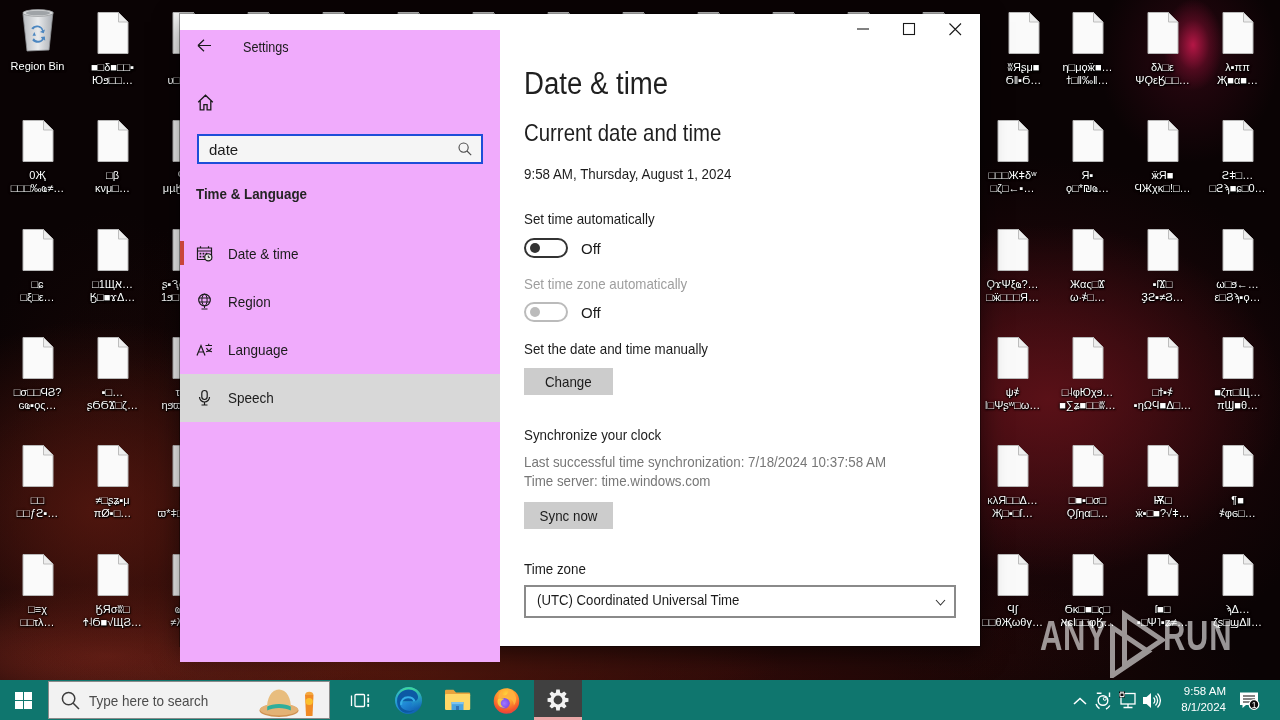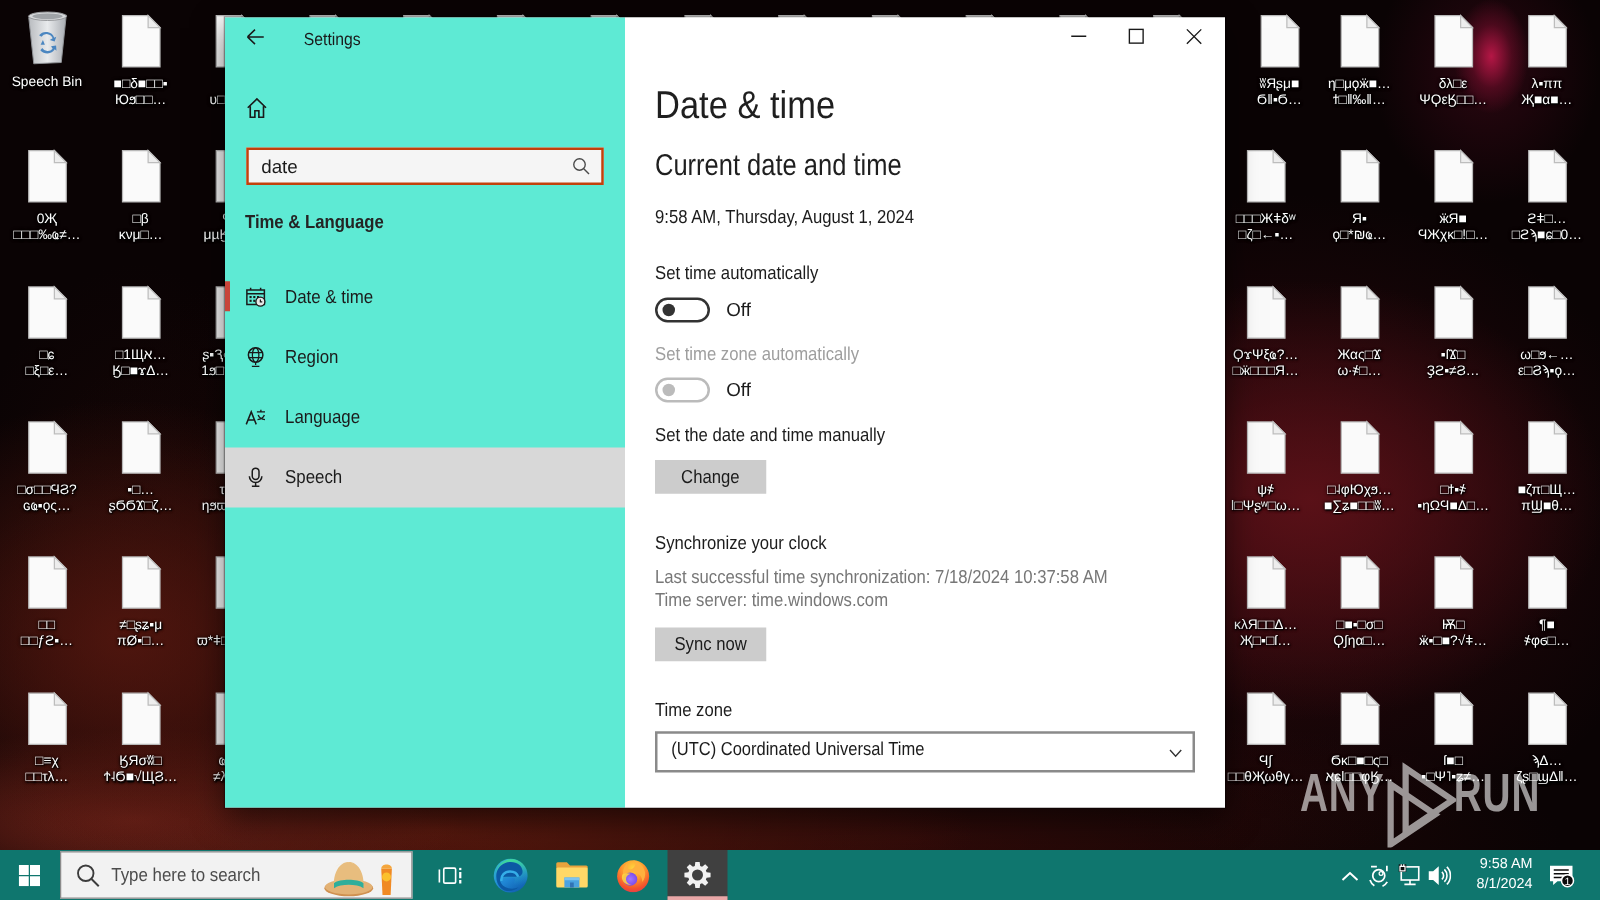--- a/index.html
+++ b/index.html
@@ -17,27 +17,27 @@
 radial-gradient(520px 110px at 730px 672px, rgba(62,14,11,.65), rgba(30,6,6,0) 100%),
 radial-gradient(580px 340px at 570px 470px, rgba(44,11,9,.5), rgba(20,5,5,0) 100%),
 #0a0304}
 .cell{position:absolute;width:75px;height:96px;text-align:center}
 .cell svg.pg{display:block;margin:0 auto}
 .lab{margin-top:6px;font-size:11px;line-height:13px;color:#fff;
 text-shadow:1px 1px 1px #000,0 0 3px #000,0 1px 2px #000;white-space:nowrap;overflow:hidden}
 
 #win{position:absolute;left:180px;top:14px;width:800px;height:632px;background:#fff;
 box-shadow:0 8px 24px rgba(0,0,0,.55),0 0 0 1px rgba(0,0,0,.35)}
-#nav{position:absolute;left:0;top:0;width:320px;height:632px;background:#5eead4}
+#nav{position:absolute;left:0;top:16px;width:320px;height:632px;background:#f0abfc}
 #nav .wtitle{position:absolute;left:63px;top:9px;font-size:14px;color:#1a1a1a;transform:scaleX(.9);transform-origin:0 0}
 .navrow{position:absolute;left:0;width:320px;height:48px}
 .navrow .nicon{position:absolute;left:16px;top:15px}
 .navrow .ntext{position:absolute;left:48px;top:15px;font-size:15px;color:#1b1b1b;transform:scaleX(.9);transform-origin:0 0}
 #accent{position:absolute;left:0;top:211px;width:4px;height:24px;background:#c8453a}
-#search{position:absolute;left:17px;top:104px;width:286px;height:30px;background:#f5f5f5;border:2px solid #c2410c}
+#search{position:absolute;left:17px;top:104px;width:286px;height:30px;background:#f5f5f5;border:2px solid #1d4ed8}
 #search .q{position:absolute;left:10px;top:5px;font-size:15px;color:#1b1b1b}
 #tl{position:absolute;left:16px;top:155px;font-size:15px;font-weight:700;color:#242424;transform:scaleX(.89);transform-origin:0 0}
 #content{position:absolute;left:320px;top:0;width:480px;height:632px;background:#fff}
 .cap{position:absolute;top:0;width:46px;height:30px}
 #content h1{position:absolute;left:24px;top:52px;font-size:31px;font-weight:400;color:#1f1f1f;transform:scaleX(.89);transform-origin:0 0;white-space:nowrap}
 .h2{position:absolute;left:24px;font-size:24px;font-weight:400;color:#1f1f1f;transform:scaleX(.85);transform-origin:0 0;white-space:nowrap}
 .body{position:absolute;left:24px;font-size:15px;color:#1c1c1c;transform:scaleX(.89);transform-origin:0 0;white-space:nowrap}
 .gray{color:#9e9e9e}
 .dgray{color:#777}
 .btn{position:absolute;left:24px;width:89px;height:27px;background:#cccccc;font-size:15px;color:#1b1b1b;
@@ -783,21 +783,21 @@
       </defs>
 <path d="M7 6 L37 4 L33 42 L11 43 Z" fill="url(#rb)" stroke="#8f9296" stroke-width=".8"></path>
 <ellipse cx="22" cy="5" rx="15.2" ry="3.4" fill="#d7d9db" stroke="#97999c" stroke-width=".8"></ellipse>
 <ellipse cx="22" cy="5" rx="12.1" ry="2.3" fill="#9fa3a7"></ellipse>
 <g transform="translate(8.2,10.5) scale(0.64)" opacity=".92">
 <path d="M14 17 a8 8 0 0 1 14 2 l-3.5 2 6 2 2-6 -2.5 1.2 a11 11 0 0 0 -19-3Z" fill="#3f7fbe"></path>
 <path d="M15 31 a8 8 0 0 0 13 1 l-2-3.2 6.3-.8 .5 6.6 -2.2-1.8 a11 11 0 0 1 -18 1Z" fill="#3f7fbe"></path>
 <path d="M13 27 l2.8-5.8 2.5 5.9Z" fill="#3f7fbe"></path>
       </g>
 </svg>
-<div class="lab" style="text-shadow:1px 1px 2px #000,0 0 3px #000">Speech Bin</div>
+<div class="lab" style="text-shadow:1px 1px 2px #000,0 0 3px #000">Region Bin</div>
 </div>
 
 <div id="win">
 <div id="nav">
 <svg style="position:absolute;left:17px;top:8px;width:15px;height:15px" viewBox="0 0 15 15">
         <path d="M1 7.5 H14 M1 7.5 L7 1.7 M1 7.5 L7 13.3" stroke="#1a1a1a" stroke-width="1.2" fill="none"></path>
       </svg>
 <div class="wtitle">Settings</div>
 <svg style="position:absolute;left:17px;top:64px;width:17px;height:17px" viewBox="0 0 17 17">
         <path d="M1.2 8.2 L8.5 1.2 L15.8 8.2 M3.2 7 V15.8 H6.9 V10.6 H10.1 V15.8 H13.8 V7" stroke="#1a1a1a" stroke-width="1.3" fill="none"></path>

